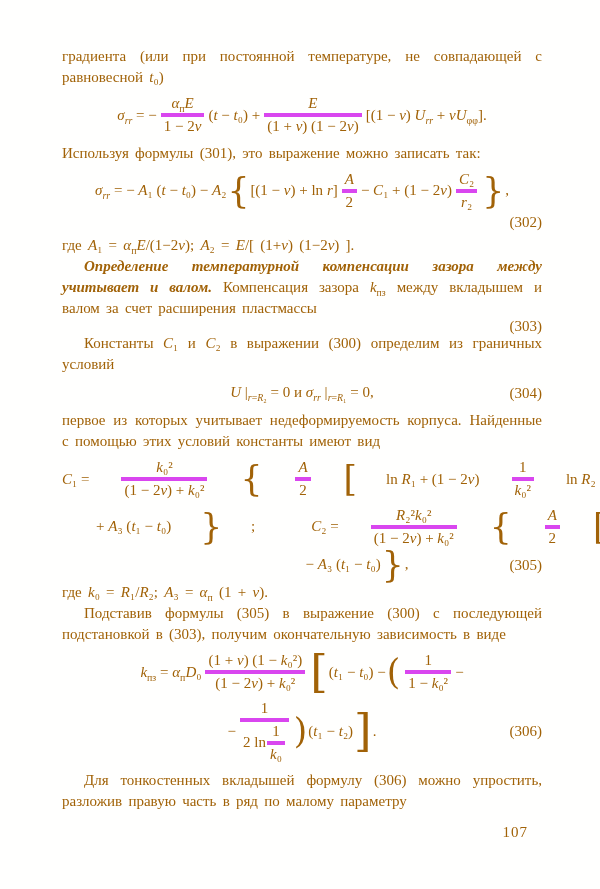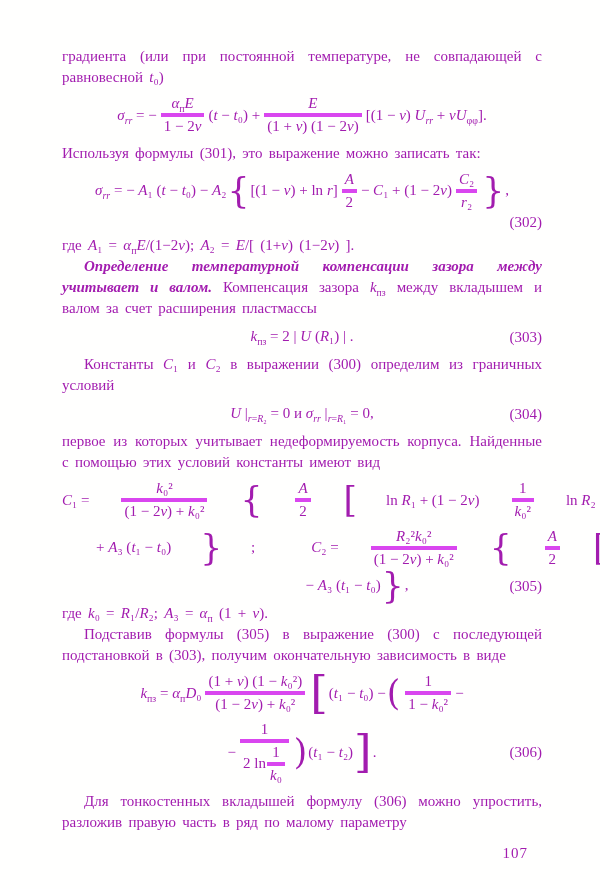--- a/index.html
+++ b/index.html
@@ -2,21 +2,21 @@
 <html><head>
 <meta charset="utf-8">
 <style>
   html, body { margin: 0; padding: 0; background: #ffffff; }
   .page {
     position: relative;
     width: 600px; height: 889px;
     box-sizing: border-box;
     padding: 46px 58px 0 62px;
     background: #fffffe;
-    color: #a21caf;
+    color: #a16207;
     font-family: "Liberation Serif", "DejaVu Serif", serif;
     font-size: 15px;
     line-height: 21px;
     overflow: hidden;
   }
   p.body {
     margin: 0;
     text-align: justify;
     word-spacing: 2.5px;
   }
@@ -111,21 +111,20 @@
   </div>
   <div class="eqnum-line">
     <span>(302)</span>
   </div>
 
   <p class="body">где <i>A</i>₁ = <i>α</i><sub>п</sub><i>E</i>/(1−2<i>ν</i>); <i>A</i>₂ = <i>E</i>/[ (1+<i>ν</i>) (1−2<i>ν</i>) ].</p>
 
   <p class="body indent"><span class="lead-ital">Определение температурной компенсации зазора между учитывает и валом.</span><span> Компенсация зазора <i>k</i><sub>пз</sub> между вкладышем и валом за счет расширения пластмассы</span></p>
 
   <div class="eq">
-    <span><i>k</i><sub>пз</sub> = 2 | <i>U</i> (<i>R</i>₁) | .</span>
     <span class="eqnum">(303)</span>
   </div>
 
   <p class="body indent">Константы <i>C</i>₁ и <i>C</i>₂ в выражении (300) определим из граничных условий</p>
 
   <div class="eq">
     <span><i>U</i> |<sub><i>r</i>=<i>R</i>₂</sub> = 0  и  <i>σ</i><sub><i>rr</i></sub> |<sub><i>r</i>=<i>R</i>₁</sub> = 0,</span>
     <span class="eqnum">(304)</span>
   </div>
 

